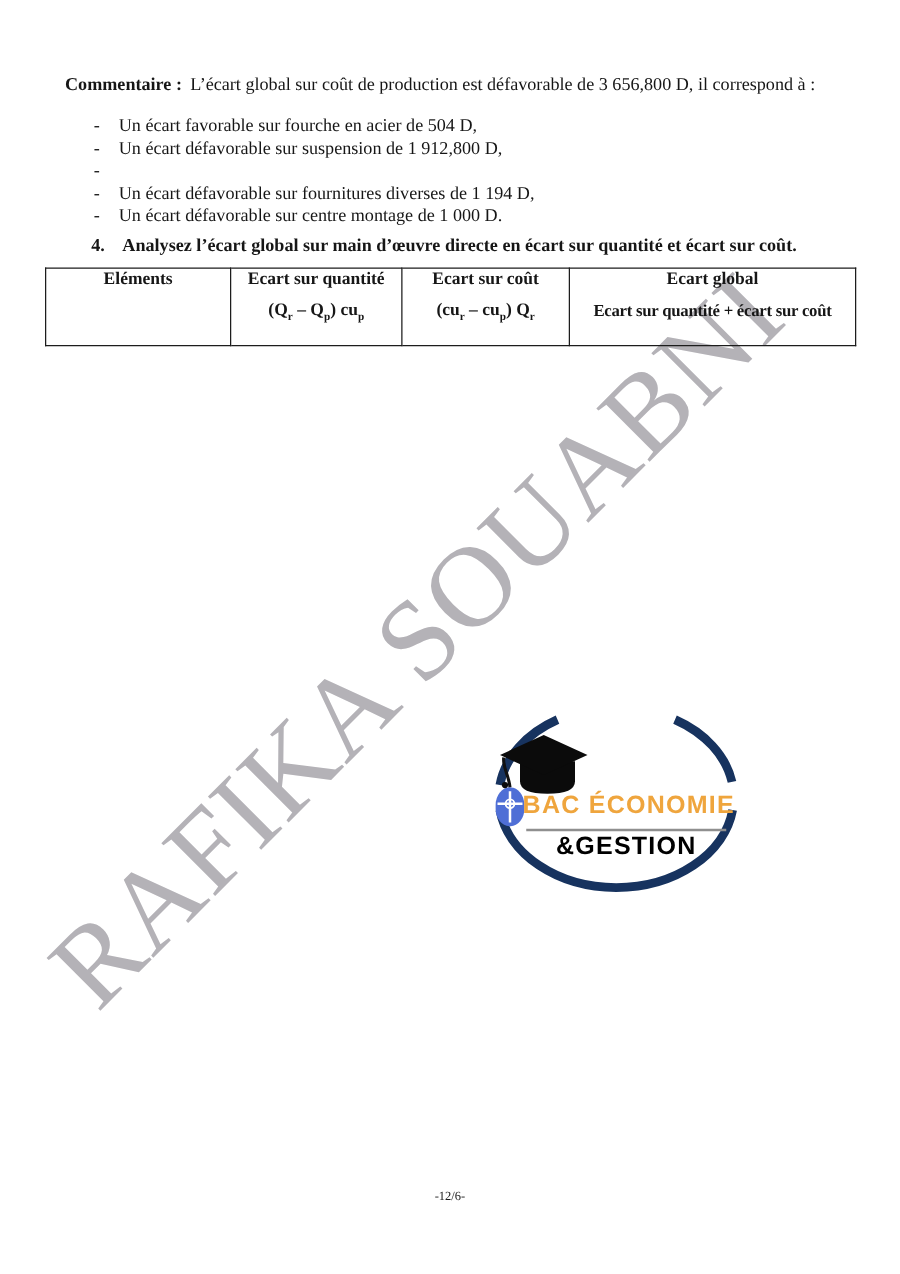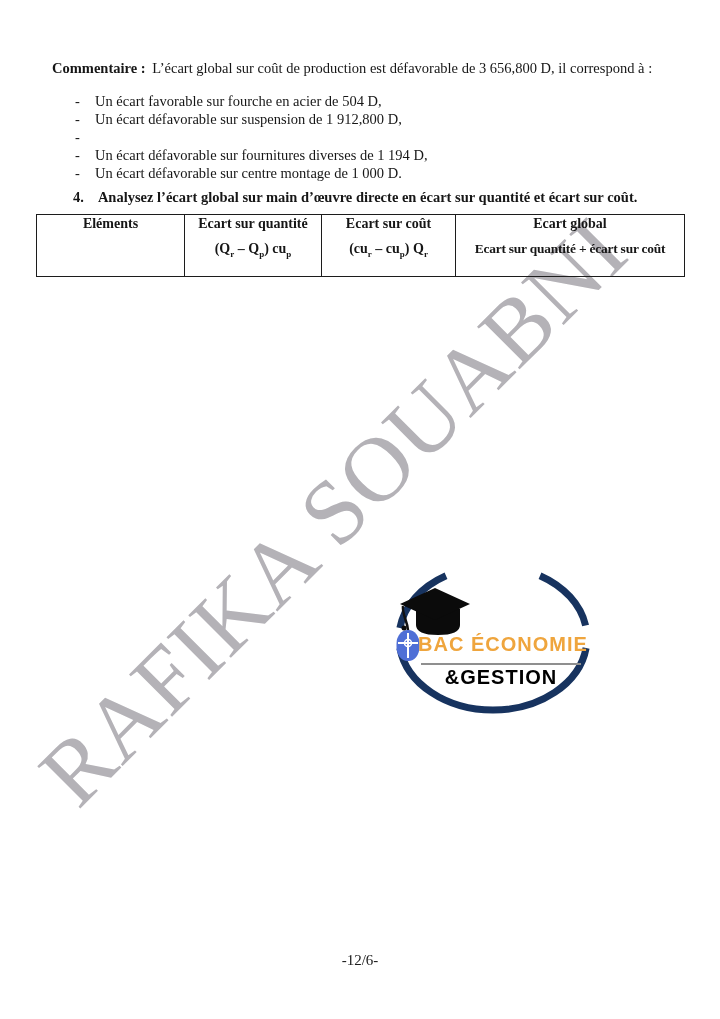--- a/index.html
+++ b/index.html
@@ -60,21 +60,21 @@
   }
   .logo-divider { position:absolute; left:36px; top:99px; width:160px; height:1.5px; background:#8f8f8f; }
   .logo-line2 {
     position:absolute; left:36px; top:102px; width:160px; text-align:center;
     font-family:"Liberation Sans", sans-serif; font-weight:bold; font-size:20px;
     letter-spacing:1px; white-space:nowrap; color:#000000;
   }
 
   .footer {
     position:absolute; top:952px; left:0; width:100%; z-index:1;
-    text-align:center; font-size:15px; color:#1a1a1a;
+    text-align:center; font-size:10px; color:#1a1a1a;
   }
 </style>
 </head>
 <body>
 
 <div class="page">
 
   <div class="watermark">RAFIKA SOUABNI</div>
 
   <div class="content">

